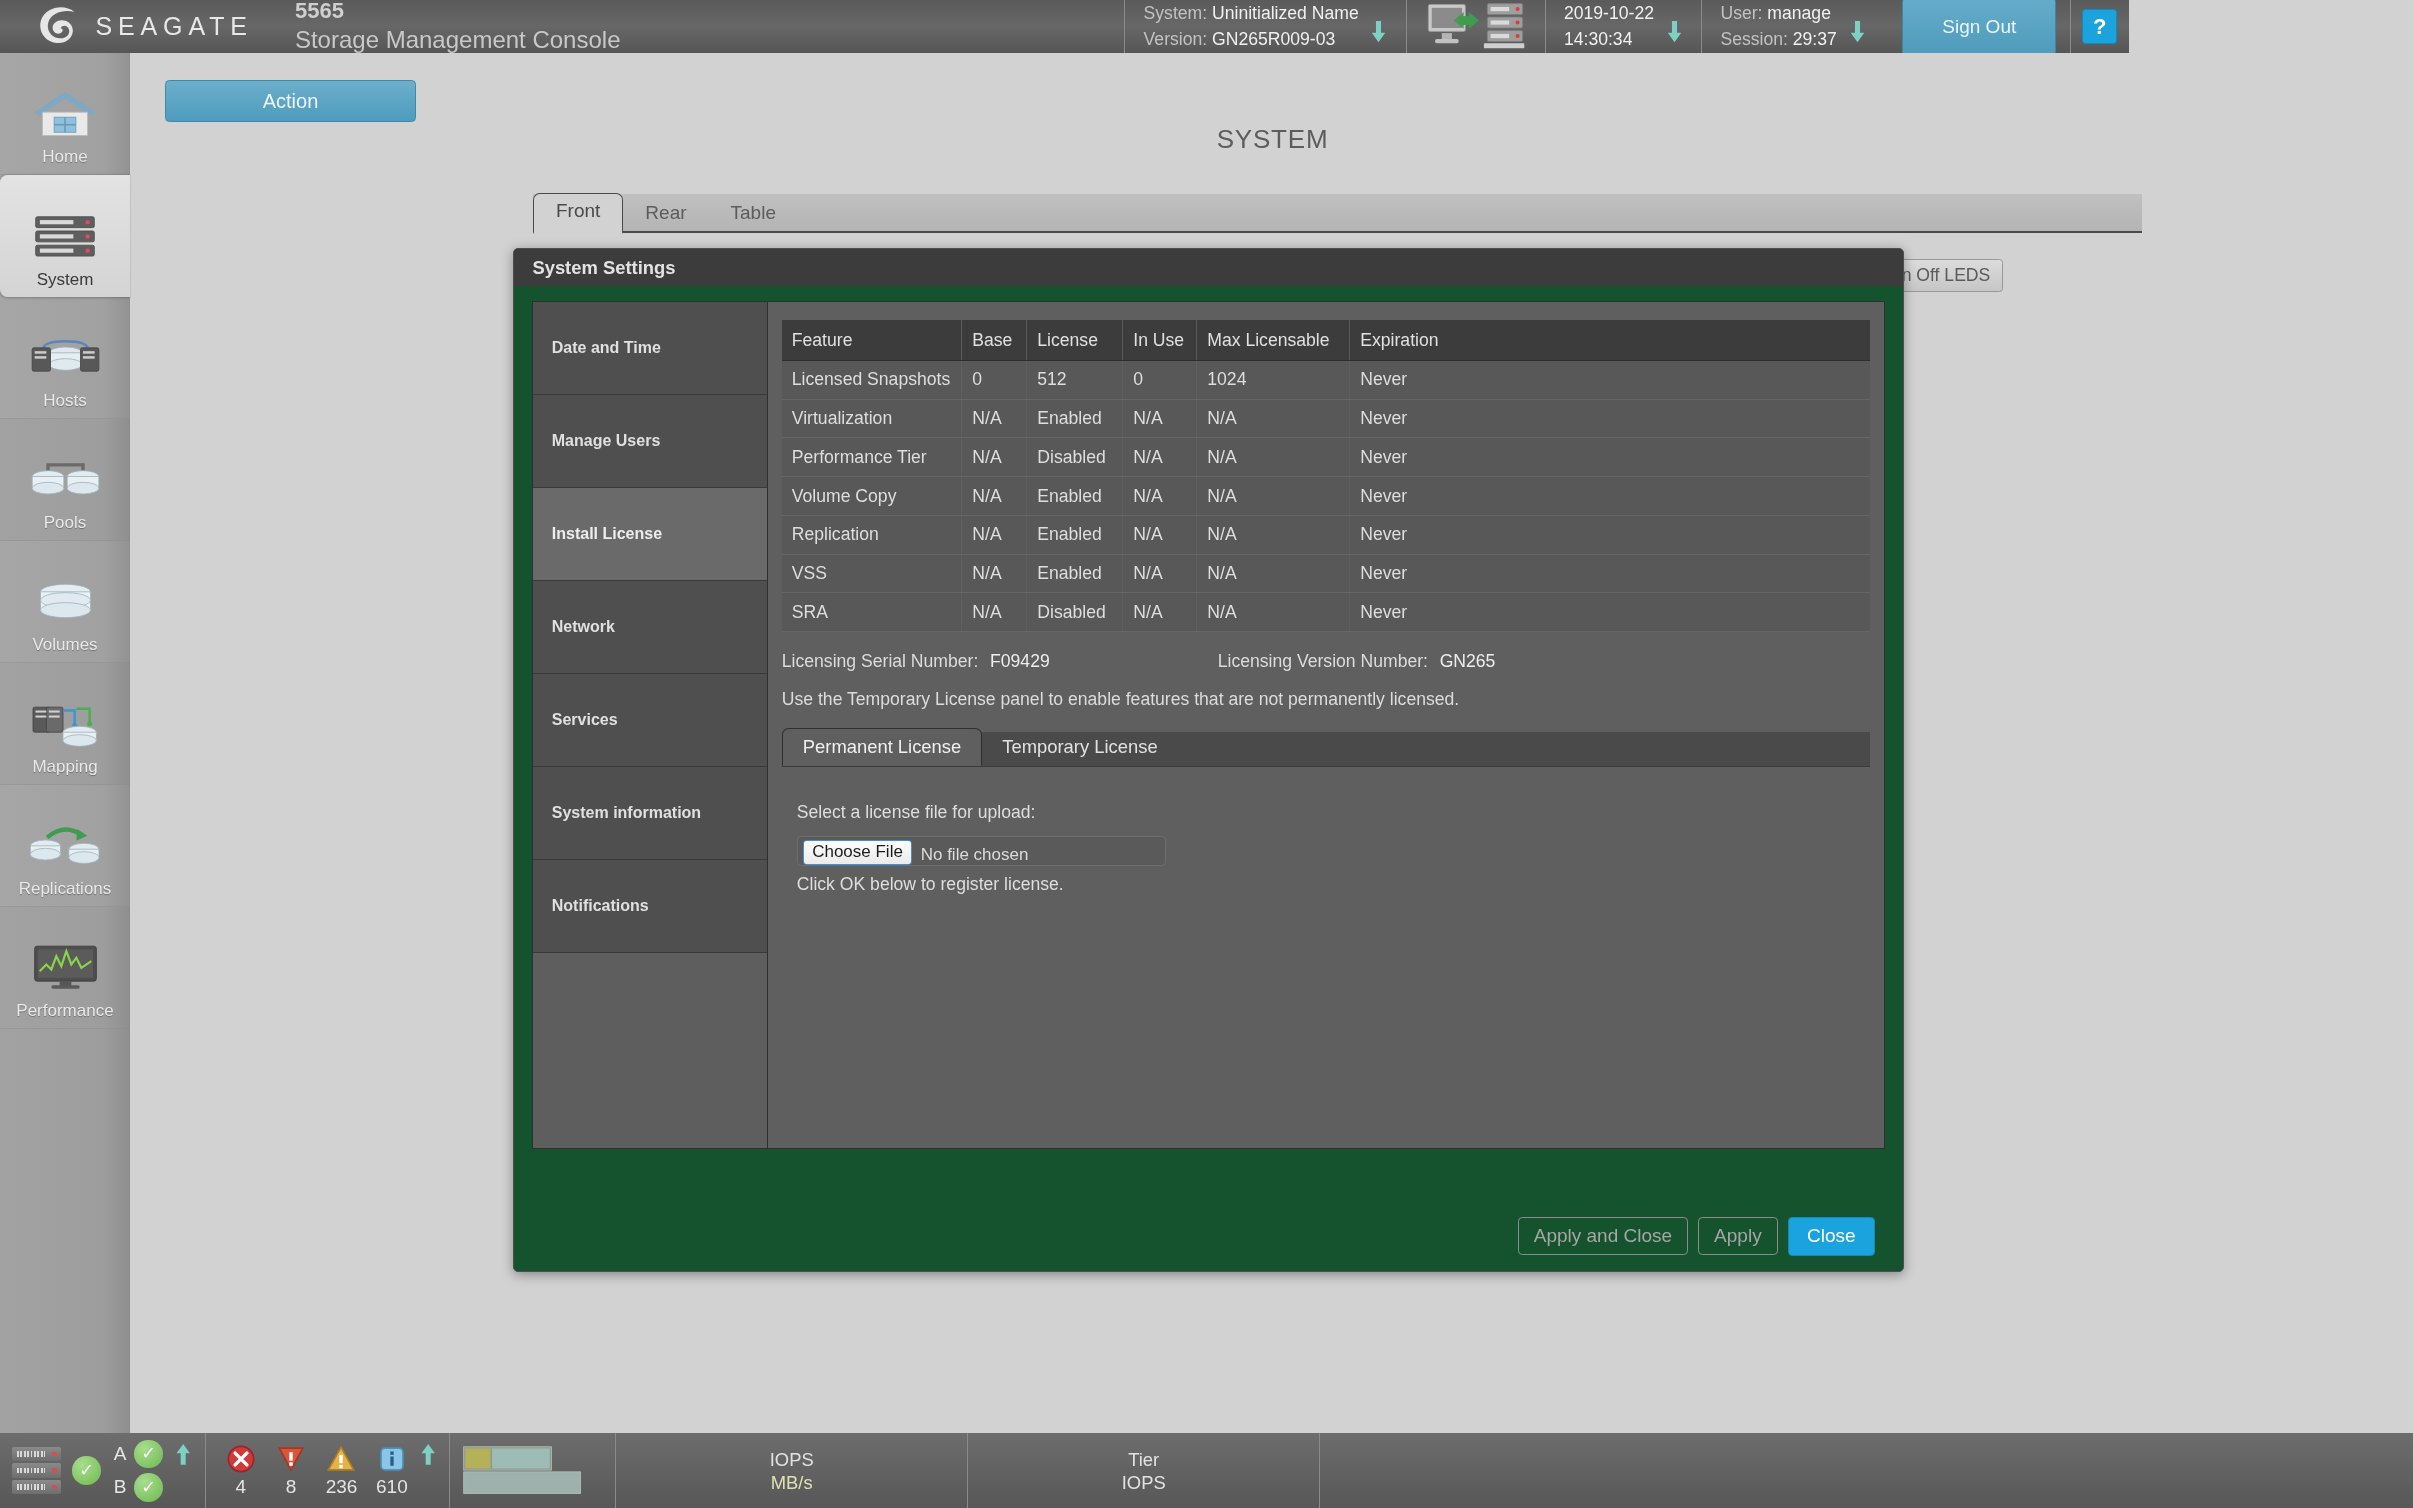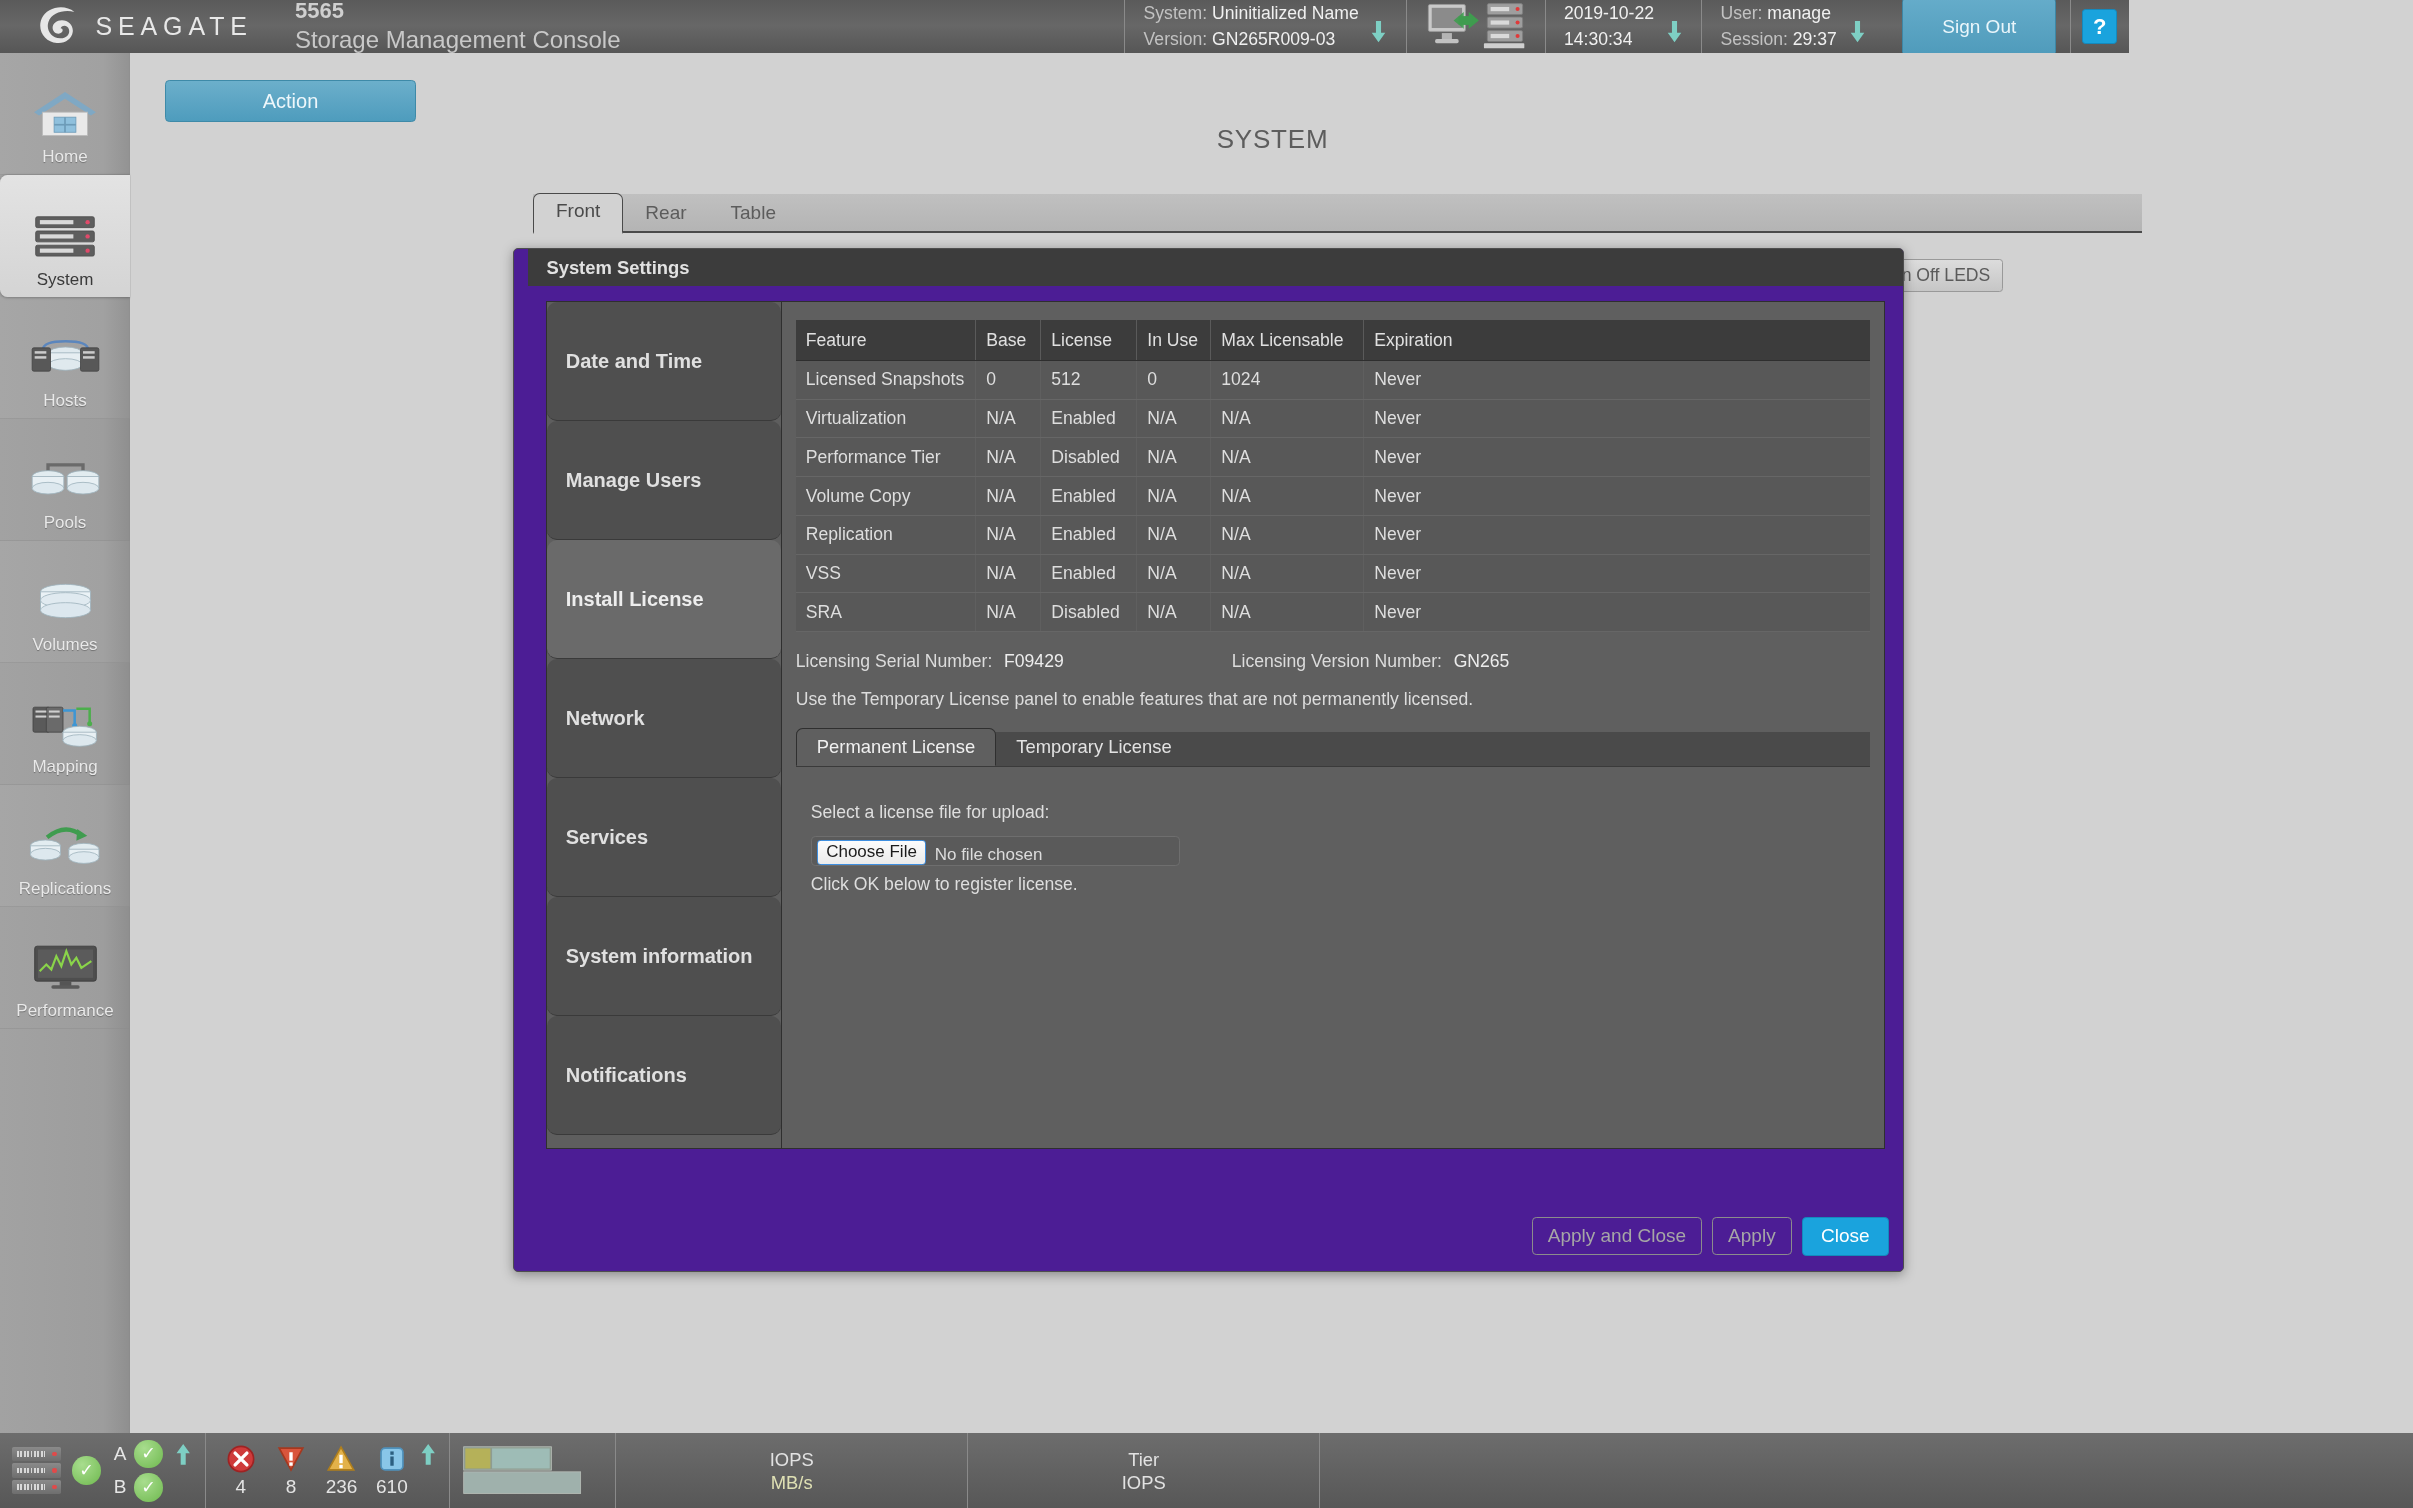--- a/index.html
+++ b/index.html
@@ -107,40 +107,38 @@
   .led-btns { position: absolute; right: 411px; top: 206px; display: flex; gap: 6.7px; }
   .led-btn {
     background: linear-gradient(to bottom,#dcdcdc,#c6c6c6);
     border: 0.8px solid #999; border-radius: 3.4px;
     font-size: 17.6px; color: #5a5a5a; padding: 5px 11.7px; cursor: pointer; white-space: nowrap;
   }
 
   
   .dialog {
     position: absolute; left: 513px; top: 248px; width: 1391px; height: 1024px;
-    background: #4c1d95; border: 0.8px solid #4e4e4e; border-radius: 5px;
+    background: #14532d; border: 0.8px solid #4e4e4e; border-radius: 5px;
     box-shadow: 0 2.5px 11.7px rgba(0,0,0,0.35);
     overflow: hidden;
-    padding-left: 14px;
   }
   .dlg-title {
     height: 37px; background: #3c3c3c;
     display: flex; align-items: center; padding-left: 18.4px;
     font-size: 18.4px; font-weight: bold; color: #e2e2e2;
   }
   .dlg-body { position: relative; padding: 15px 18.4px 0 18.4px; height: 986px; }
   .dlg-inner { display: flex; border: 0.8px solid #2f2f2f; height: 848px; background:#575757;}
 
   .cat-list { width: 235px; background: #5e5e5e; border-right: 0.8px solid #2f2f2f; }
   .cat-item {
-    height: 119px; display: flex; align-items: center; padding-left: 18.4px;
-    font-size: 20px; color: #e0e0e0; cursor: pointer; font-weight: 600;
+    height: 93px; display: flex; align-items: center; padding-left: 18.4px;
+    font-size: 16px; color: #e0e0e0; cursor: pointer; font-weight: 600;
     background: #4f4f4f;
     border-bottom: 0.8px solid #3a3a3a;
-    border-radius: 10px;
   }
   .cat-item.selected { background: #6a6a6a; color: #ededed; }
 
   .panel { flex: 1; background: #5f5f5f; padding: 18.4px 13.4px 0 13.4px; position: relative; }
 
   
   table.feat { width: 100%; border-collapse: collapse; table-layout: fixed; }
   table.feat th {
     background: #3c3c3c; color: #e0e0e0; font-size: 17.6px; font-weight: normal;
     text-align: left; padding: 9.2px 10px; border-right: 0.8px solid #5a5a5a;

